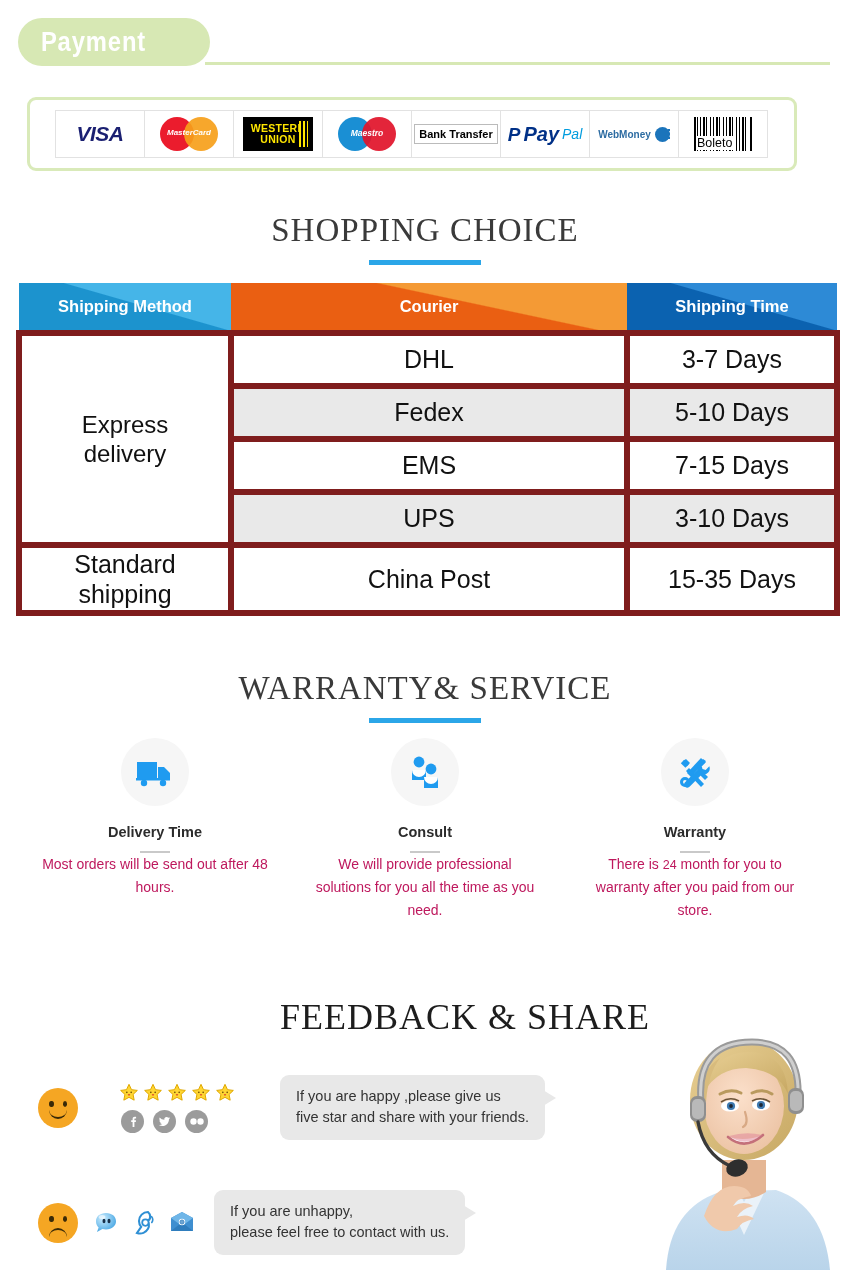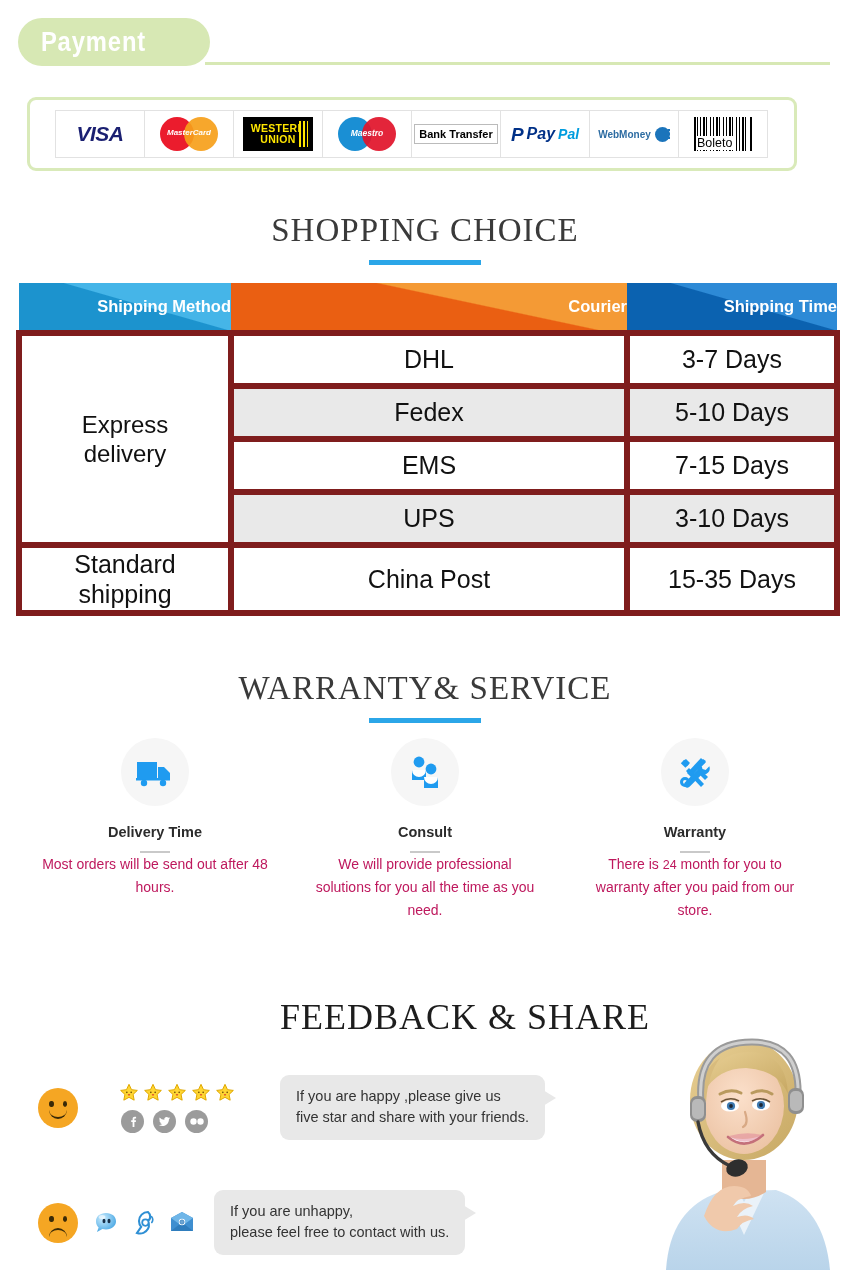--- a/index.html
+++ b/index.html
@@ -58,22 +58,22 @@
     background:repeating-linear-gradient(90deg,#ffe600 0 2px,#000 2px 4px);}
   .mae-wrap{position:relative;width:58px;height:34px;}
   .mae-l,.mae-r{position:absolute;top:0;width:34px;height:34px;border-radius:50%;}
   .mae-l{left:0;background:#1a8fd4;}
   .mae-r{right:0;background:#e1142b;opacity:.93;}
   .mae-txt{position:absolute;left:0;top:11px;width:58px;text-align:center;
     font-size:8.5px;font-weight:bold;color:#fff;font-style:italic;z-index:3;}
   .bt{border:1px solid #bbb;padding:3px 4px;font-size:11px;font-weight:bold;color:#000;white-space:nowrap;}
   .pp{display:flex;align-items:center;gap:3px;}
   .pp-mark{font-size:19px;font-weight:bold;color:#003087;font-style:italic;line-height:1;}
-  .pp-t1{font-size:16px;font-weight:bold;color:#003087;font-style:italic;}
-  .pp-t2{font-size:14px;font-weight:bold;color:#009cde;font-style:italic;}
+  .pp-t1{font-size:20px;font-weight:bold;color:#003087;font-style:italic;}
+  .pp-t2{font-size:14px;font-weight:normal;color:#009cde;font-style:italic;}
   .wm{display:flex;align-items:center;gap:4px;}
   .wm-t{font-size:10px;color:#2d6ca2;font-weight:600;}
   .wm-o{width:15px;height:15px;border-radius:50%;background:#1b74bb;position:relative;}
   .wm-o:after{content:"";position:absolute;right:-2px;top:1px;width:9px;height:12px;
     background:radial-gradient(circle,#1b74bb 1px,transparent 1.2px) 0 0/4px 4px;}
   .bol-bars{width:52px;height:34px;
     background:repeating-linear-gradient(90deg,#000 0 1.5px,#fff 1.5px 3px,#000 3px 4px,#fff 4px 6.5px);}
   .bol-wrap{position:relative;width:62px;height:34px;display:flex;align-items:center;justify-content:center;}
   .bol-label{position:absolute;left:4px;bottom:1px;font-size:12.5px;color:#000;
     background:#fff;padding:0 1px;font-family:"Liberation Sans",sans-serif;}
@@ -89,21 +89,21 @@
   .sec-rule{width:112px;height:5px;background:#2ba6e8;margin:11px auto 0;}
 
   
   #shopping-title{position:absolute;left:0;top:212px;}
   .ship-table{
     position:absolute;left:16px;top:283px;width:818px;
     border-collapse:collapse;table-layout:fixed;
   }
   .ship-table th{
     height:47px;color:#fff;font-size:16.5px;font-weight:bold;
-    position:relative;overflow:hidden;padding:0;border:0;text-align:right;
+    position:relative;overflow:hidden;padding:0;border:0;
   }
   .th-a{background:#29a3dc;}
   .th-a:before{content:"";position:absolute;inset:0;
     background:linear-gradient(196deg,#45b5e8 0%,#45b5e8 44%,#1c93ce 45%,#1c93ce 100%);}
   .th-b{background:#f08320;}
   .th-b:before{content:"";position:absolute;inset:0;
     background:linear-gradient(192deg,#f49a35 0%,#f49a35 40%,#ea5f12 41%,#ea5f12 100%);}
   .th-c{background:#1878c8;}
   .th-c:before{content:"";position:absolute;inset:0;
     background:linear-gradient(196deg,#2d8ad6 0%,#2d8ad6 44%,#0b62b0 45%,#0b62b0 100%);}

